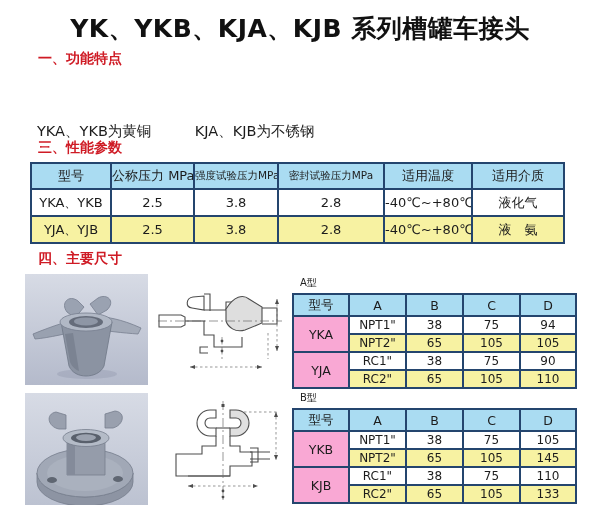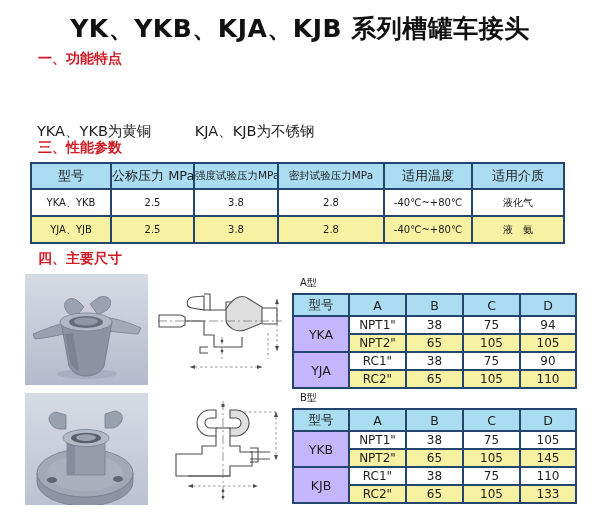--- a/index.html
+++ b/index.html
@@ -18,28 +18,28 @@
 
   table{border-collapse:collapse;table-layout:fixed;border-radius:23px;}
   th,td{border:2px solid var(--table-border);text-align:center;vertical-align:middle;
         padding:0;overflow:hidden;white-space:nowrap;}
   th{background:var(--header-bg);font-weight:normal;}
 
   #perf-table-wrap{top:162px;left:30px;}
   #perf-table{width:533px;}
   #perf-table th{height:24px;font-size:13px;}
   #perf-table th.small{font-size:10.5px;margin-top:30px;}
-  #perf-table td{height:25px;font-size:10px;background:#fff;}
+  #perf-table td{height:25px;font-size:13px;background:#fff;}
   #perf-table tr.yellow td{background:var(--row-yellow);}
 
   .dim{width:283px;}
   .dim th{height:20px;font-size:12.5px;}
   .dim td{height:16px;font-size:12px;background:#fff;}
   .dim td.yellow-cell{background:var(--row-yellow);}
-  .dim td.model{background:#c4b5fd;font-size:12.5px;}
+  .dim td.model{background:#f9a8d4;font-size:12.5px;}
   .dim-label{font-size:10px;color:#222;margin:0 0 3px 8px;}
   #dim-a{top:276px;left:292px;}
   #dim-b{top:391px;left:292px;}
 
   #photo-a{top:274px;left:25px;}
   #drawing-a{top:281px;left:156px;}
   #photo-b{top:393px;left:25px;}
   #drawing-b{top:398px;left:158px;}
   svg{display:block;}
 </style>

